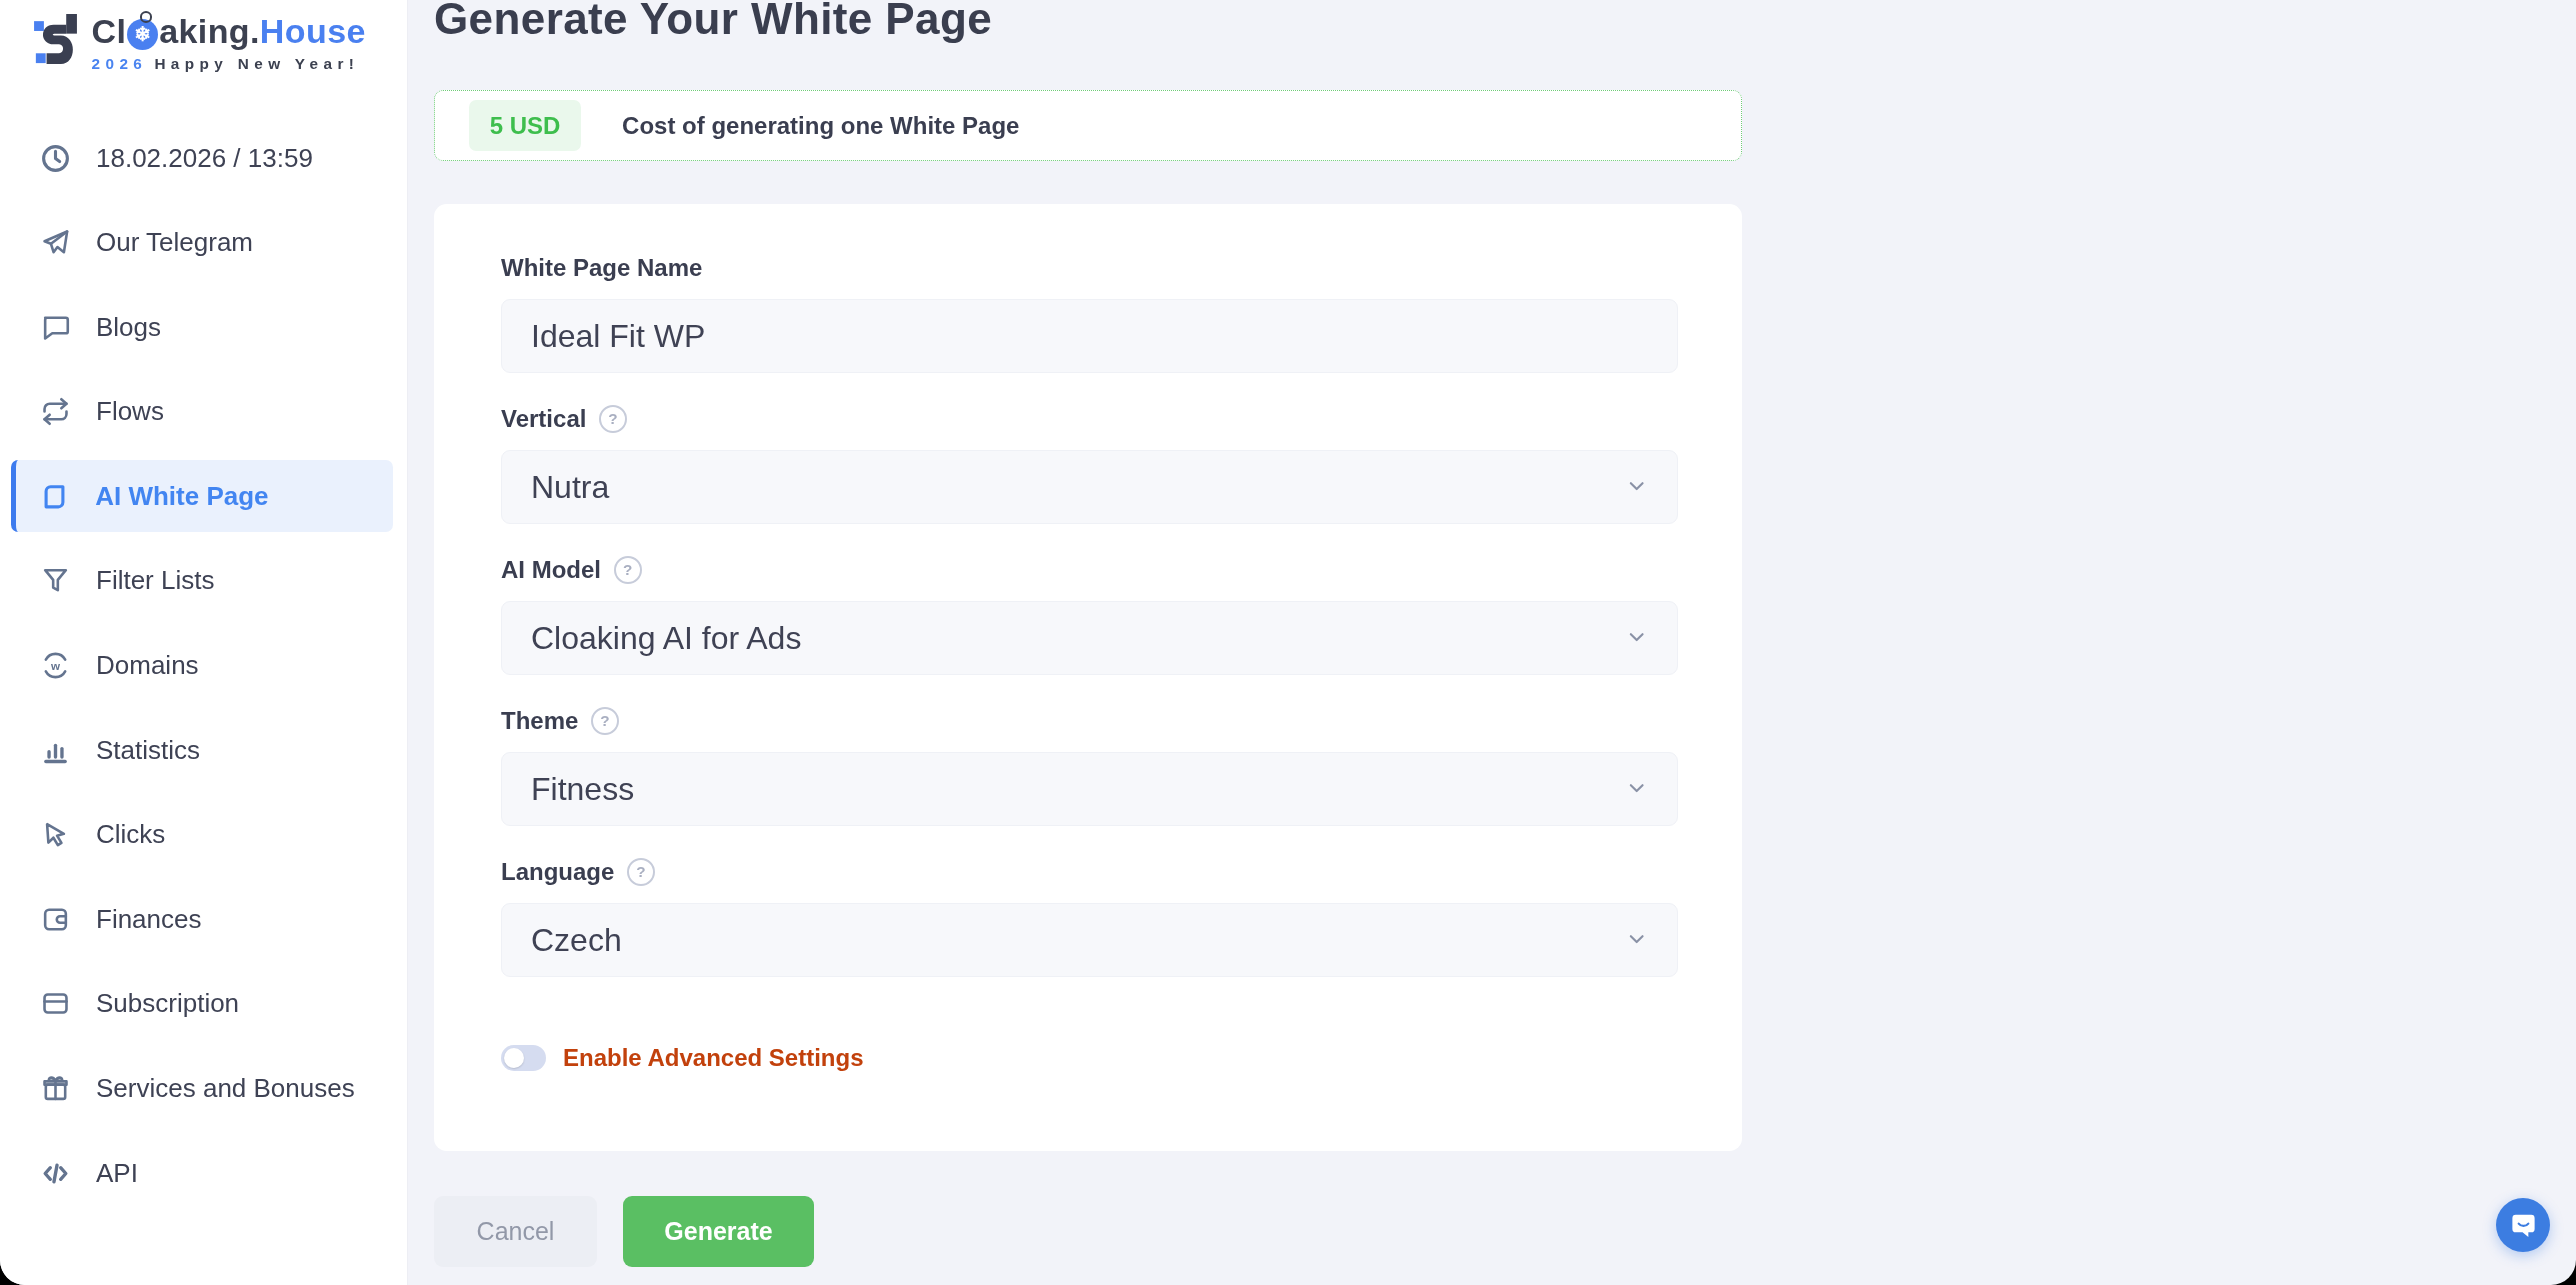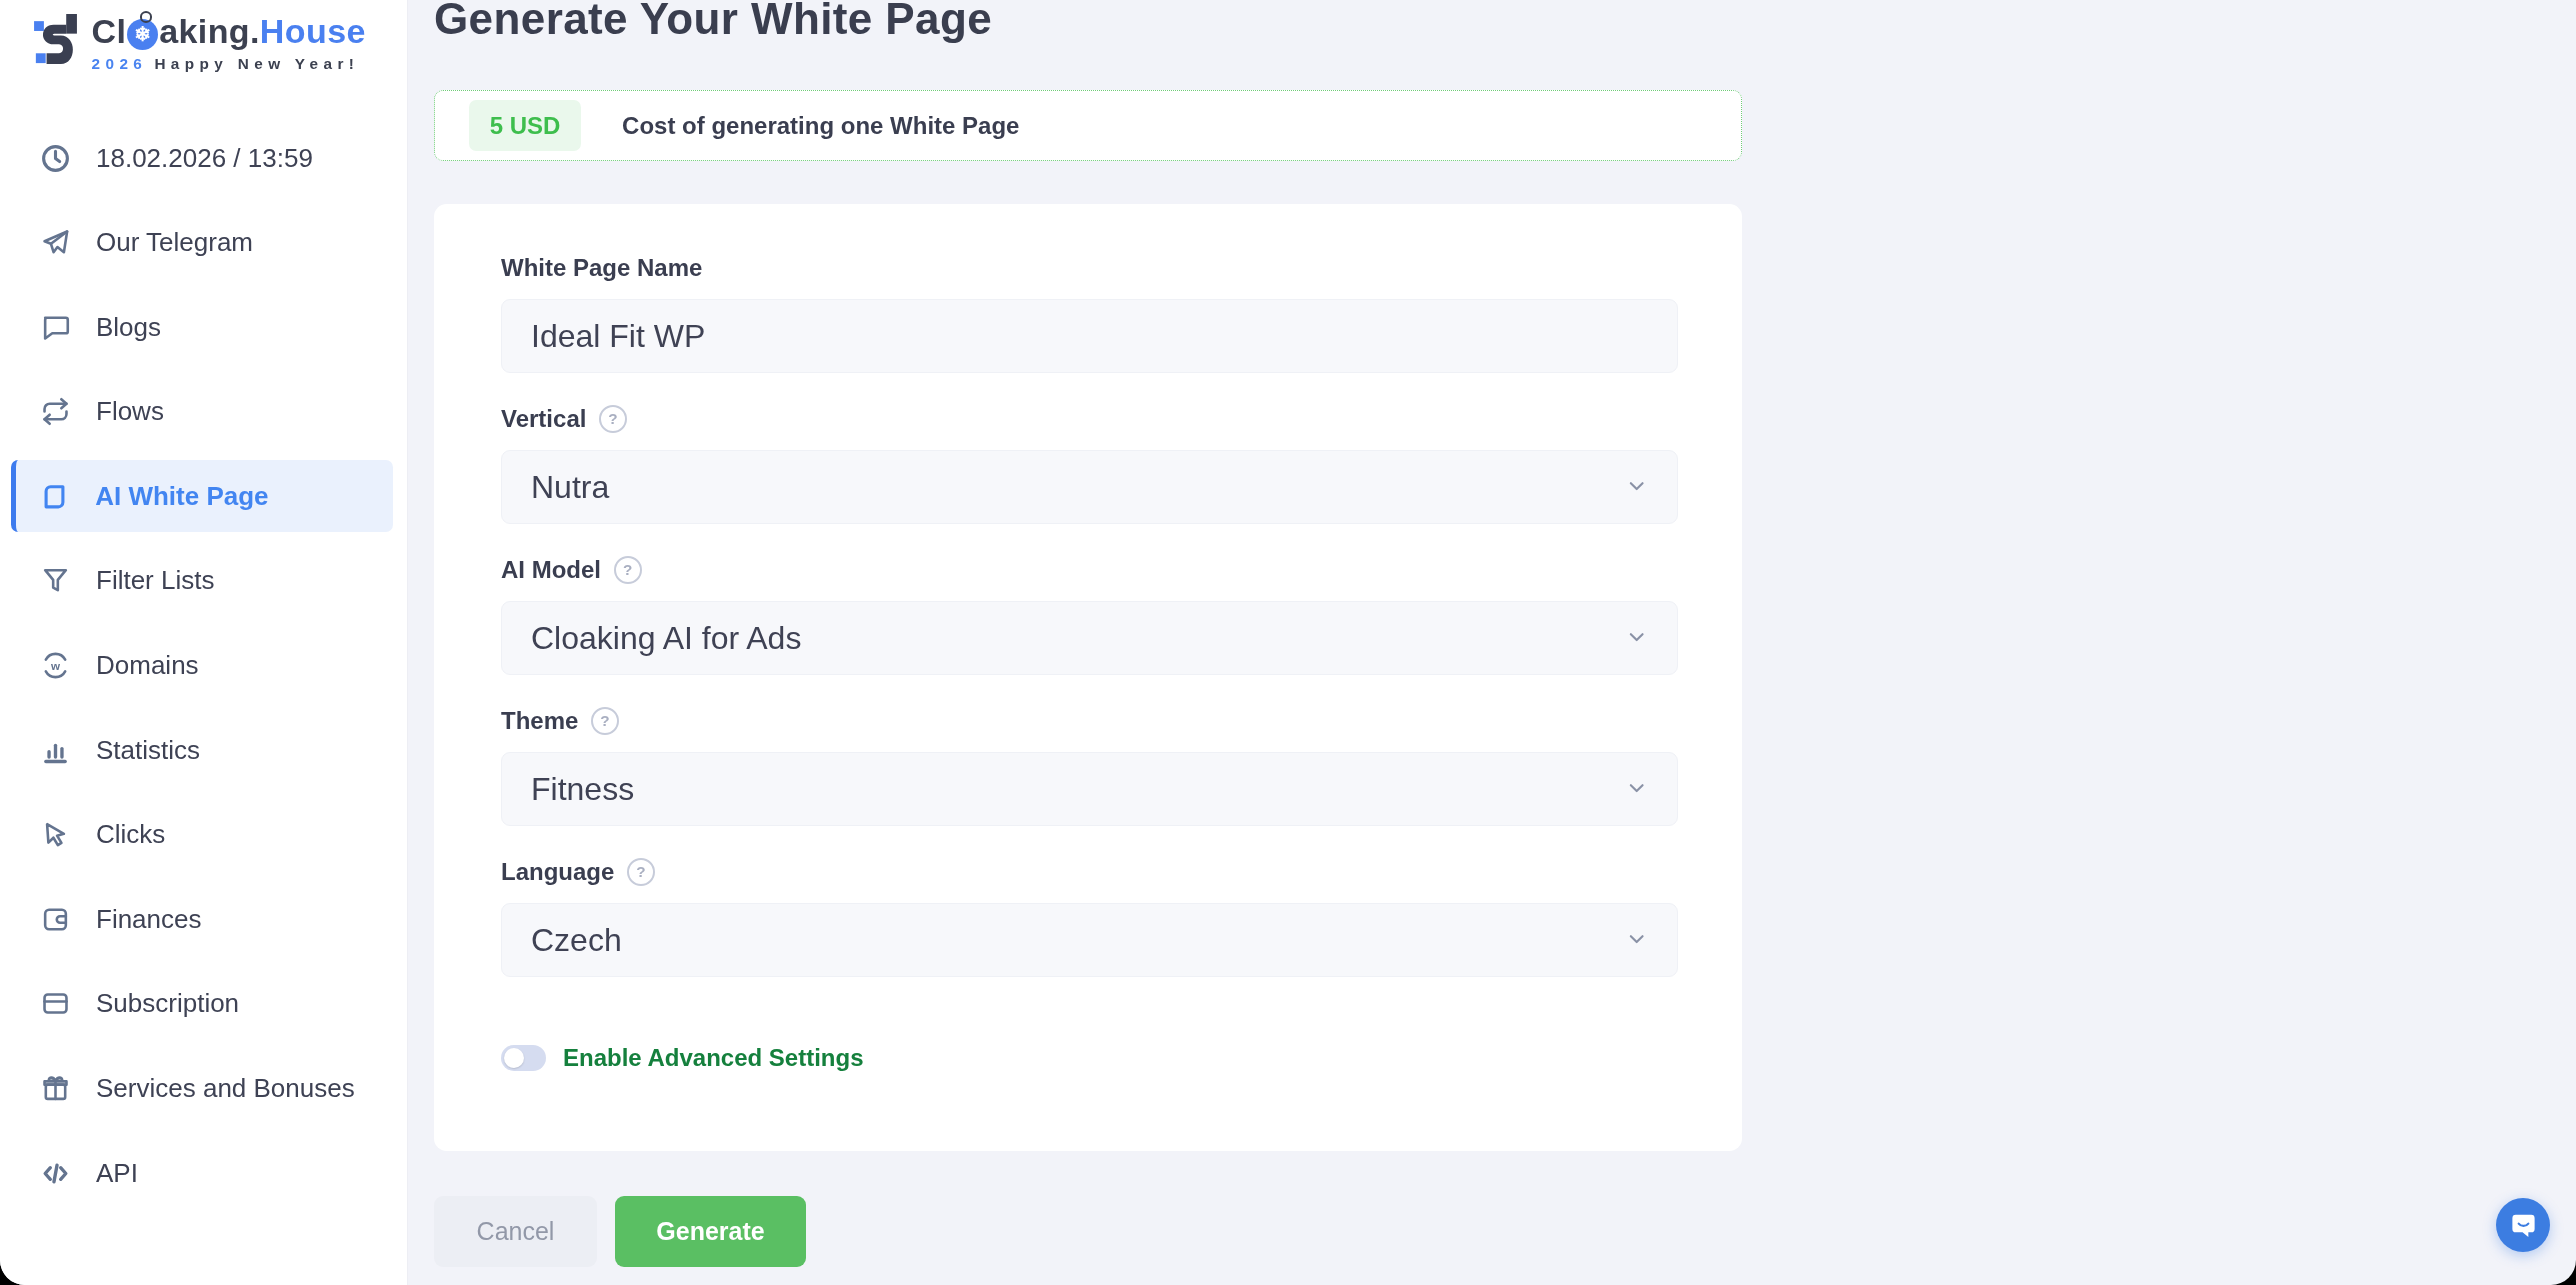--- a/index.html
+++ b/index.html
@@ -117,22 +117,22 @@
   .select .chev svg{stroke:#8A92A6;fill:none;stroke-width:2.2;stroke-linecap:round;stroke-linejoin:round;}
   .toggle-row{margin-top:67px;display:flex;align-items:center;gap:17px;}
   .toggle{
     width:45px;height:26px;border-radius:13.5px;background:#D5DCF0;
     position:relative;cursor:pointer;flex:0 0 auto;
   }
   .toggle .knob{
     position:absolute;top:2.7px;left:2.7px;width:20.7px;height:20.7px;border-radius:50%;
     background:#FFFFFF;box-shadow:0 0.9px 1.8px rgba(0,0,0,.15);
   }
-  .toggle-label{font-size:24px;font-weight:600;color:#15803d;}
-  .actions{margin-top:45px;display:flex;gap:18px;}
+  .toggle-label{font-size:24px;font-weight:600;color:#c2410c;}
+  .actions{margin-top:45px;display:flex;gap:26px;}
   .btn{
     height:71px;border:none;border-radius:9px;
     font-size:25px;font-family:"Liberation Sans",sans-serif;
     display:flex;align-items:center;justify-content:center;cursor:pointer;
   }
   .btn-cancel{width:163px;background:#ECEEF4;color:#9298A8;font-weight:500;}
   .btn-generate{width:191px;background:#5ABF63;color:#FFFFFF;font-weight:700;}
   
   .chat-fab{
     position:absolute;right:26px;bottom:33px;width:54px;height:54px;border-radius:50%;

